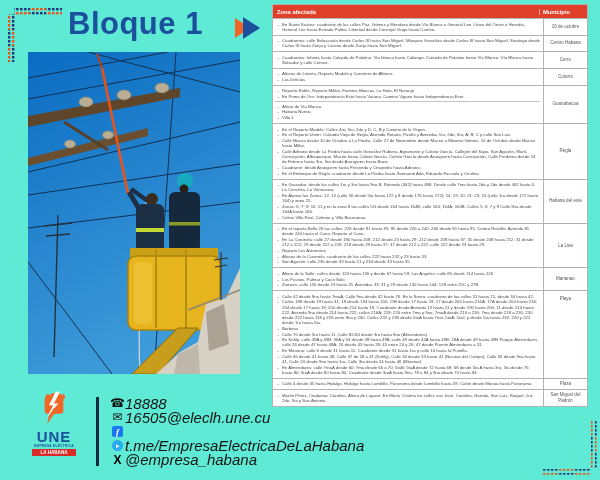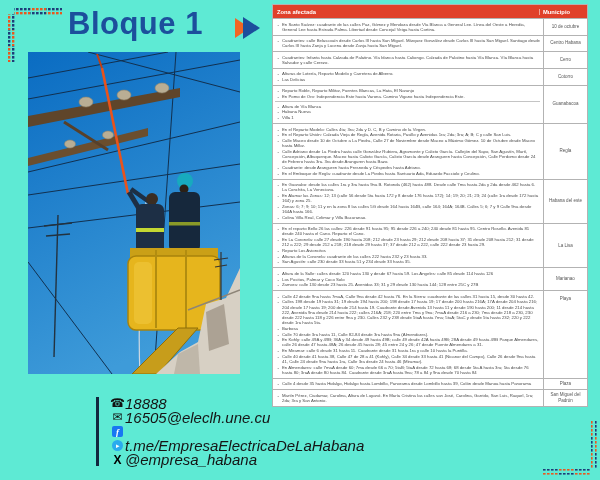--- a/index.html
+++ b/index.html
@@ -307,20 +307,34 @@
           <div class="t-zona">
             <div class="t-group">
               <div class="t-bullet">Martín Pérez, Ciudamar, Carolina, Altura de Luyanó. En María Cristina las calles san José, Carolina, Garrido, San Luis, Raquel, 1ra; 2da; 3ra y San Antonio.</div>
             </div>
           </div>
           <div class="t-muni">San Miguel del Padrón</div>
         </div>
       </div>
   </div>
 
+  <div class="logo">
+    <svg width="34" height="34" viewBox="0 0 40 40">
+      <path d="M12,8 q-3,0 -3,4 l0,12 q0,4 4,4 l14,0 q4,0 4-4 l0-12 q0-4 -3-4 z" fill="#F26524"></path>
+      <circle cx="13" cy="8" r="3" fill="#F26524"></circle>
+        <circle cx="19" cy="6.6" r="3" fill="#F26524"></circle>
+      <circle cx="25" cy="6.6" r="3" fill="#F26524"></circle>
+        <circle cx="30" cy="8" r="3" fill="#F26524"></circle>
+      <polygon points="22,2 14,18 19,18 12,32 25,16 20,16 27,2" fill="#fff"></polygon>
+      <polygon points="16,28 20,21 23,24 12,40 14,30" fill="#F26524"></polygon>
+    </svg>
+    <div class="une">UNE</div>
+    <div class="sub">EMPRESA ELÉCTRICA</div>
+    <div class="region">LA HABANA</div>
+  </div>
 
   <div class="divider"></div>
 
   <div class="contacts">
     <div class="c-item">
       <span class="c-icon glyph">☎</span>
       <span class="c-text">18888</span>
     </div>
     <div class="c-item">
       <span class="c-icon glyph">✉</span>

